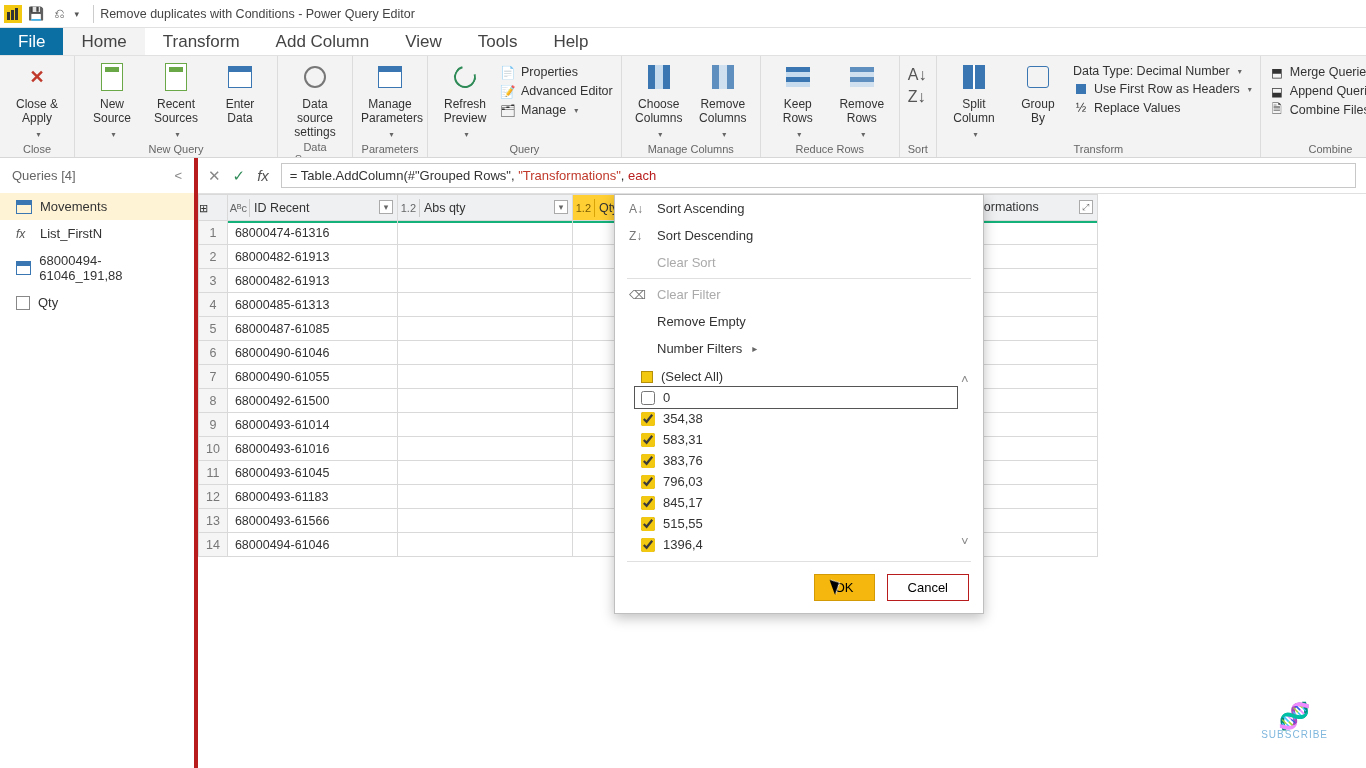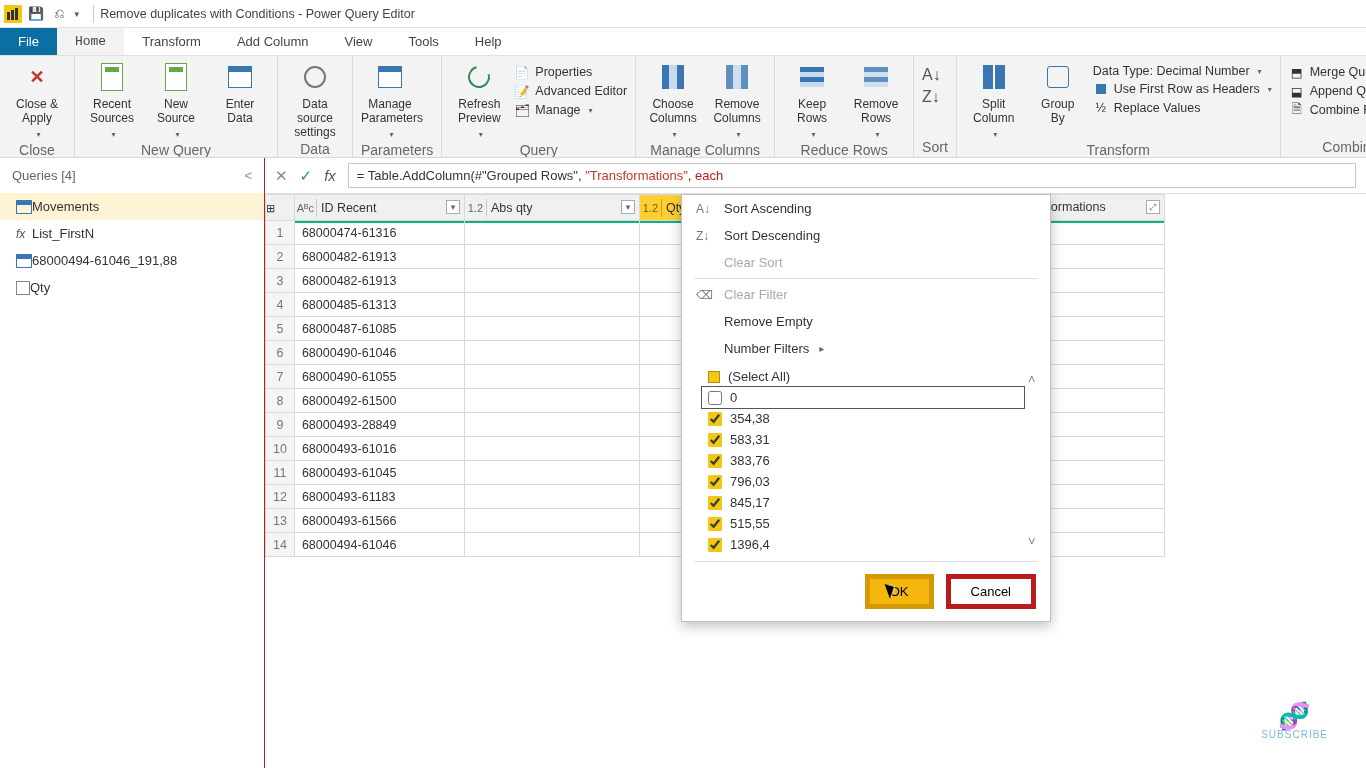--- a/index.html
+++ b/index.html
@@ -7,29 +7,29 @@
 
   
   .titlebar { height: 28px; display: flex; align-items: center; background: #fff; border-bottom: 1px solid #e1e1e1; padding-left: 4px; }
   .titlebar .appicon { width: 18px; height: 18px; background: #f2c811; display: inline-flex; align-items: center; justify-content: center; margin-right: 6px; }
   .titlebar .qat { display: flex; gap: 10px; margin-right: 8px; align-items: center; color: #555; }
   .titlebar .sep { width: 1px; height: 18px; background: #ccc; margin: 0 6px; }
   .titlebar .title { font-size: 12.5px; color: #444; }
 
   
   .tabs { height: 28px; display: flex; align-items: stretch; background: #fff; border-bottom: 1px solid #e1e1e1; }
-  .tabs .tab { padding: 0 18px; display: flex; align-items: center; font-size: 13px; color: #444; cursor: default; }
+  .tabs .tab { padding: 0 18px; display: flex; align-items: center; font-size: 17px; color: #444; cursor: default; }
   .tabs .tab.file { background: #0b6fa4; color: #fff; }
-  .tabs .tab.active { background: #f3f3f3; font-family: Liberation Mono, monospace; }
+  .tabs .tab.active { background: #f3f3f3; }
 
   
   .ribbon { height: 102px; background: #f3f3f3; border-bottom: 1px solid #d7d7d7; display: flex; overflow: hidden; }
   .group { border-right: 1px solid #dcdcdc; padding: 4px 8px 2px; display: flex; flex-direction: column; justify-content: space-between; }
   .group-row { display: flex; gap: 6px; align-items: flex-start; }
-  .group-label { text-align: center; font-size: 14px; color: #666; padding-top: 2px; }
+  .group-label { text-align: center; font-size: 11px; color: #666; padding-top: 2px; }
   .big-btn { width: 58px; text-align: center; font-size: 12px; color: #333; }
   .big-btn .ico { width: 34px; height: 34px; margin: 0 auto 4px; display: flex; align-items: center; justify-content: center; }
   .big-btn .lbl { line-height: 1.15; }
   .small-stack { display: flex; flex-direction: column; gap: 3px; font-size: 12.5px; color: #333; }
   .small-stack .row { display: flex; align-items: center; gap: 5px; white-space: nowrap; }
   .small-stack .ico { width: 16px; height: 16px; display: inline-flex; align-items: center; justify-content: center; }
   .drop::after { content: "▾"; font-size: 8px; margin-left: 3px; color: #666; }
 
   
   .i-sheet { width: 22px; height: 28px; border: 1.5px solid #6aa746; background: #fff; position: relative; }
@@ -41,24 +41,24 @@
   .i-x { color: #c0392b; font-weight: bold; font-size: 18px; }
   .i-col { width: 22px; height: 24px; background: linear-gradient(90deg,#3a76b1 33%,#c7dbee 33% 66%,#3a76b1 66%); }
   .i-rows { width: 24px; height: 20px; background: linear-gradient(#3a76b1 25%,#c7dbee 25% 50%,#3a76b1 50% 75%,#c7dbee 75%); }
   .i-sort { font-size: 16px; color: #555; }
   .i-split { width: 22px; height: 24px; background: linear-gradient(90deg,#3a76b1 45%,#fff 45% 55%,#3a76b1 55%); }
   .i-group { width: 22px; height: 22px; border: 1.5px solid #3a76b1; border-radius: 3px; }
   .dot-blue { width: 10px; height: 10px; background: #3a76b1; display: inline-block; }
 
   
   .body { display: flex; height: calc(768px - 28px - 28px - 102px); }
-  .queries { width: 265px; border-right: 1px solid #b91c1c; background: #fff; }
+  .queries { width: 198px; border-right: 4px solid #b91c1c; background: #fff; }
   .queries-hdr { padding: 10px 12px; color: #666; font-size: 13px; display: flex; justify-content: space-between; align-items: center; }
   .queries-hdr .chev { font-size: 13px; color: #888; }
-  .query-item { padding: 6px 16px; display: flex; align-items: center; font-size: 13px; color: #333; }
+  .query-item { padding: 6px 16px; display: flex; align-items: center; gap: 8px; font-size: 13px; color: #333; }
   .query-item.active { background: #fff3d6; }
   .qi-table { width: 16px; height: 14px; border: 1px solid #3a76b1; background: linear-gradient(#3a76b1,#3a76b1) 0 0/100% 4px no-repeat; }
   .qi-fx { font-style: italic; color: #555; font-size: 12px; width: 16px; }
   .qi-list { width: 14px; height: 14px; border: 1px solid #888; }
 
   .content { flex: 1; display: flex; flex-direction: column; position: relative; }
   .formula-bar { height: 36px; display: flex; align-items: center; border-bottom: 1px solid #e0e0e0; padding: 0 10px; gap: 12px; }
   .formula-bar .fx { font-style: italic; font-size: 15px; color: #555; }
   .formula-bar .fx-input { flex: 1; border: 1px solid #c8c8c8; padding: 4px 8px; font-family: Consolas, monospace; font-size: 13px; background: #fff; }
   .formula-bar .act { color: #888; font-size: 15px; }
@@ -94,21 +94,21 @@
   .filter-pop .sep2 { height: 1px; background: #e0e0e0; margin: 2px 12px; }
   .filter-pop .search { margin: 6px 12px; }
   .filter-pop .search input { width: 100%; padding: 5px 8px; border: 1px solid #888; font-style: italic; color: #888; font-size: 13px; }
   .filter-pop .values { margin: 4px 8px 6px 20px; max-height: 196px; position: relative; padding-right: 18px; }
   .filter-pop .val { display: flex; align-items: center; gap: 8px; padding: 3px 6px; }
   .filter-pop .val input[type=checkbox] { accent-color: #f2c811; width: 14px; height: 14px; }
   .filter-pop .val.focused { outline: 1px solid #555; background: #fff; }
   .filter-pop .cb-ind { width: 12px; height: 12px; background: #f2c811; border: 1px solid #b58f09; }
   .filter-pop .scroll { position: absolute; right: -2px; top: 6px; bottom: 6px; width: 16px; display: flex; flex-direction: column; justify-content: space-between; color: #888; }
   .filter-pop .btns { display: flex; justify-content: flex-end; gap: 12px; padding: 10px 14px 12px; }
-  .filter-pop button { padding: 5px 20px; font-size: 13px; border: 5px solid #b91c1c; background: #fff; }
+  .filter-pop button { padding: 5px 20px; font-size: 13px; border: 1px solid #b91c1c; background: #fff; }
   .filter-pop button.primary { background: #f5b70d; border-color: #d39a06; position: relative; }
   .cursor { position: absolute; width: 14px; height: 20px; pointer-events: none; }
   .cursor::before { content: ""; position: absolute; width: 0; height: 0; border-left: 8px solid #000; border-top: 6px solid transparent; border-bottom: 10px solid transparent; filter: drop-shadow(1px 0 0 #fff); transform: rotate(-20deg); }
 
   .subscribe { position: absolute; right: 38px; bottom: 28px; text-align: center; color: #7fb7dd; font-size: 10px; letter-spacing: 1px; }
   .subscribe .dna { font-size: 26px; line-height: 1; }
 </style>
 </head>
 <body>
 
@@ -152,29 +152,29 @@
     </div>
     <div class="group-label">Close</div>
   </div>
 
   <div class="group">
     <div class="group-row">
       <div class="big-btn drop">
           <div class="ico">
             <div class="i-sheet"></div>
           </div>
+          <div class="lbl" style="white-space:pre-line">New
+Source</div>
+        </div>
+      <div class="big-btn drop">
+          <div class="ico">
+            <div class="i-sheet"></div>
+          </div>
           <div class="lbl" style="white-space:pre-line">Recent
 Sources</div>
-        </div>
-      <div class="big-btn drop">
-          <div class="ico">
-            <div class="i-sheet"></div>
-          </div>
-          <div class="lbl" style="white-space:pre-line">New
-Source</div>
         </div>
       <div class="big-btn">
           <div class="ico">
             <div class="i-table"></div>
           </div>
           <div class="lbl" style="white-space:pre-line">Enter
 Data</div>
         </div>
     </div>
     <div class="group-label">New Query</div>
@@ -446,21 +446,21 @@
             <tr>
               <td>8</td>
               <td>68000492-61500</td>
               <td></td>
               <td></td>
               <td><span class="link">Table</span></td>
               <td><span class="link">Table</span></td>
             </tr>
             <tr>
               <td>9</td>
-              <td>68000493-28849</td>
+              <td>68000493-61014</td>
               <td></td>
               <td></td>
               <td><span class="link">Table</span></td>
               <td><span class="link">Table</span></td>
             </tr>
             <tr>
               <td>10</td>
               <td>68000493-61016</td>
               <td></td>
               <td></td>

